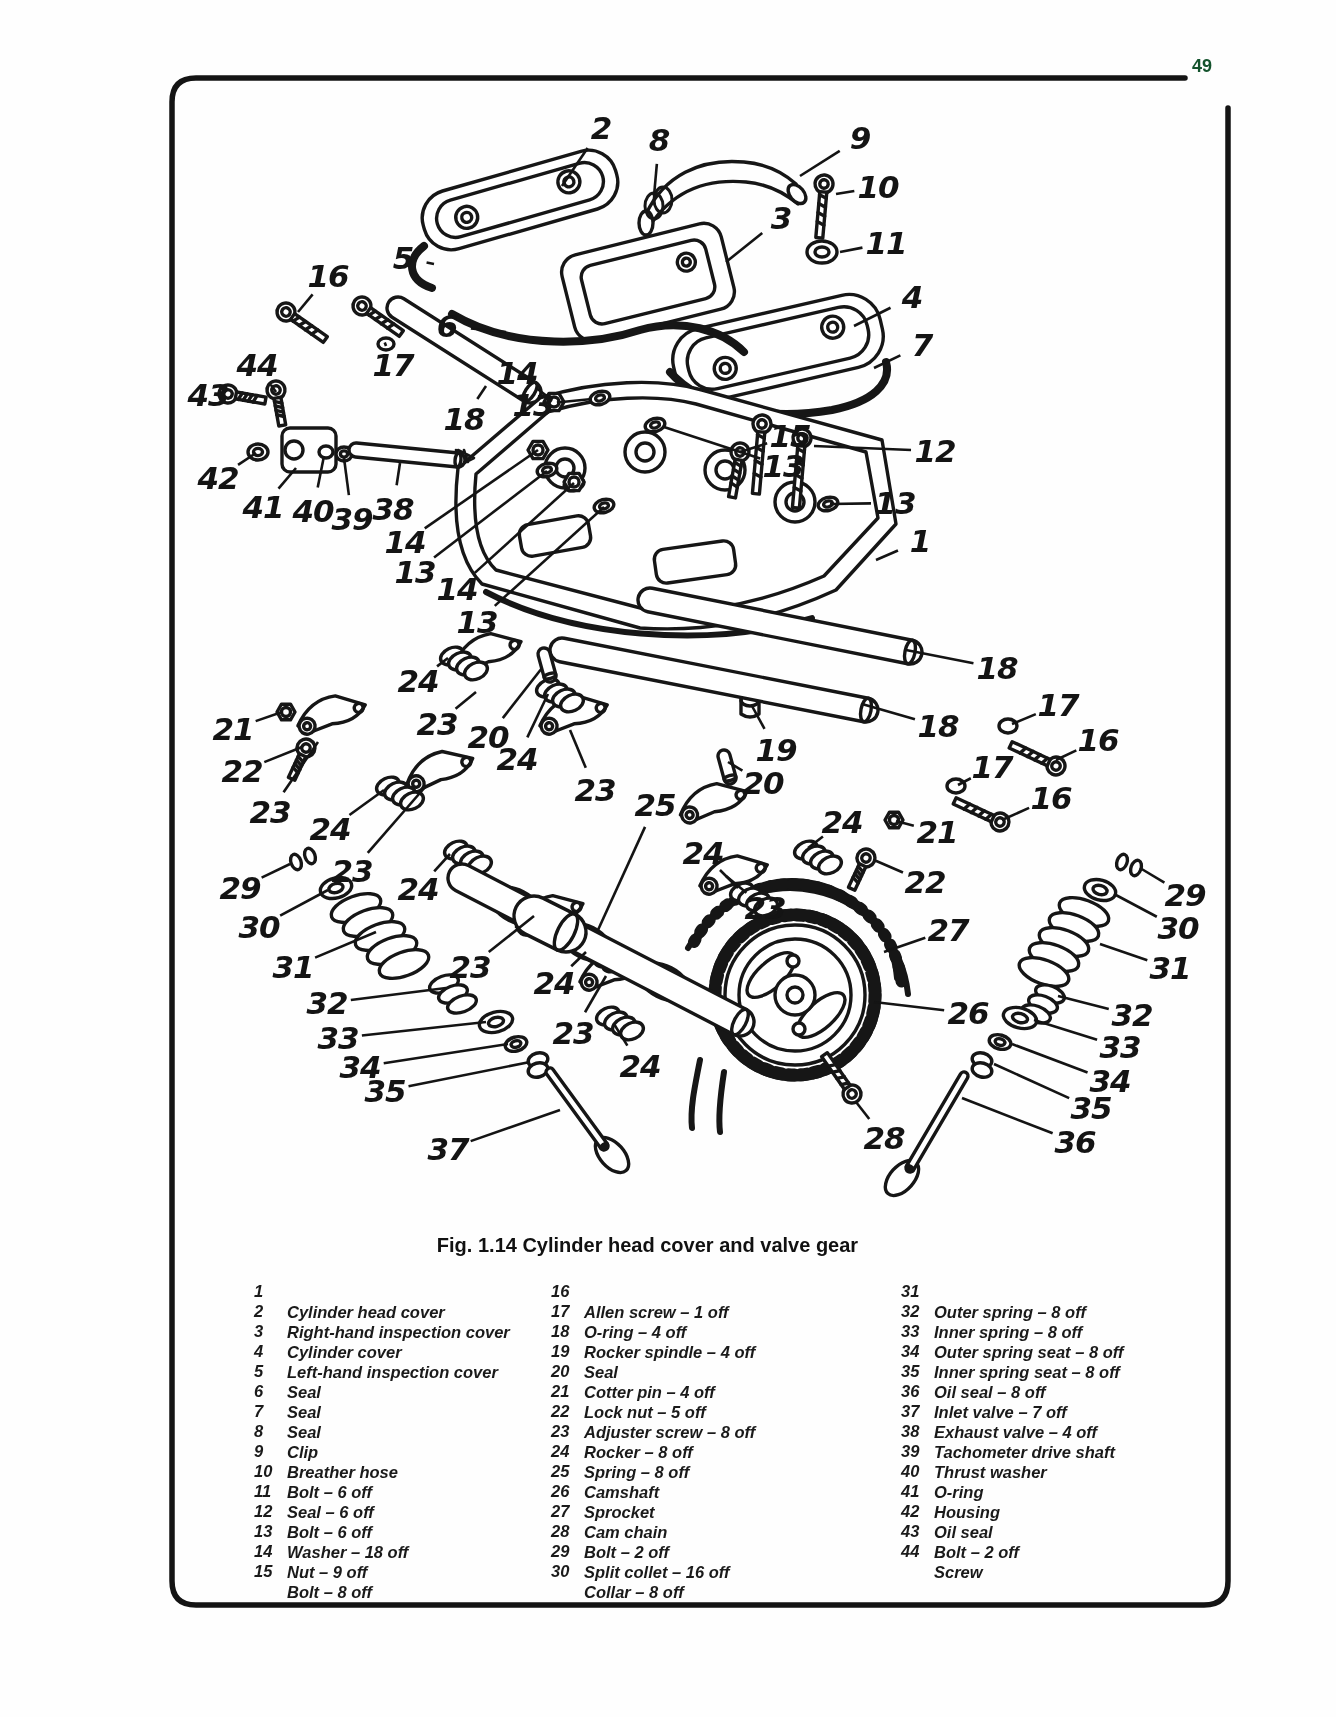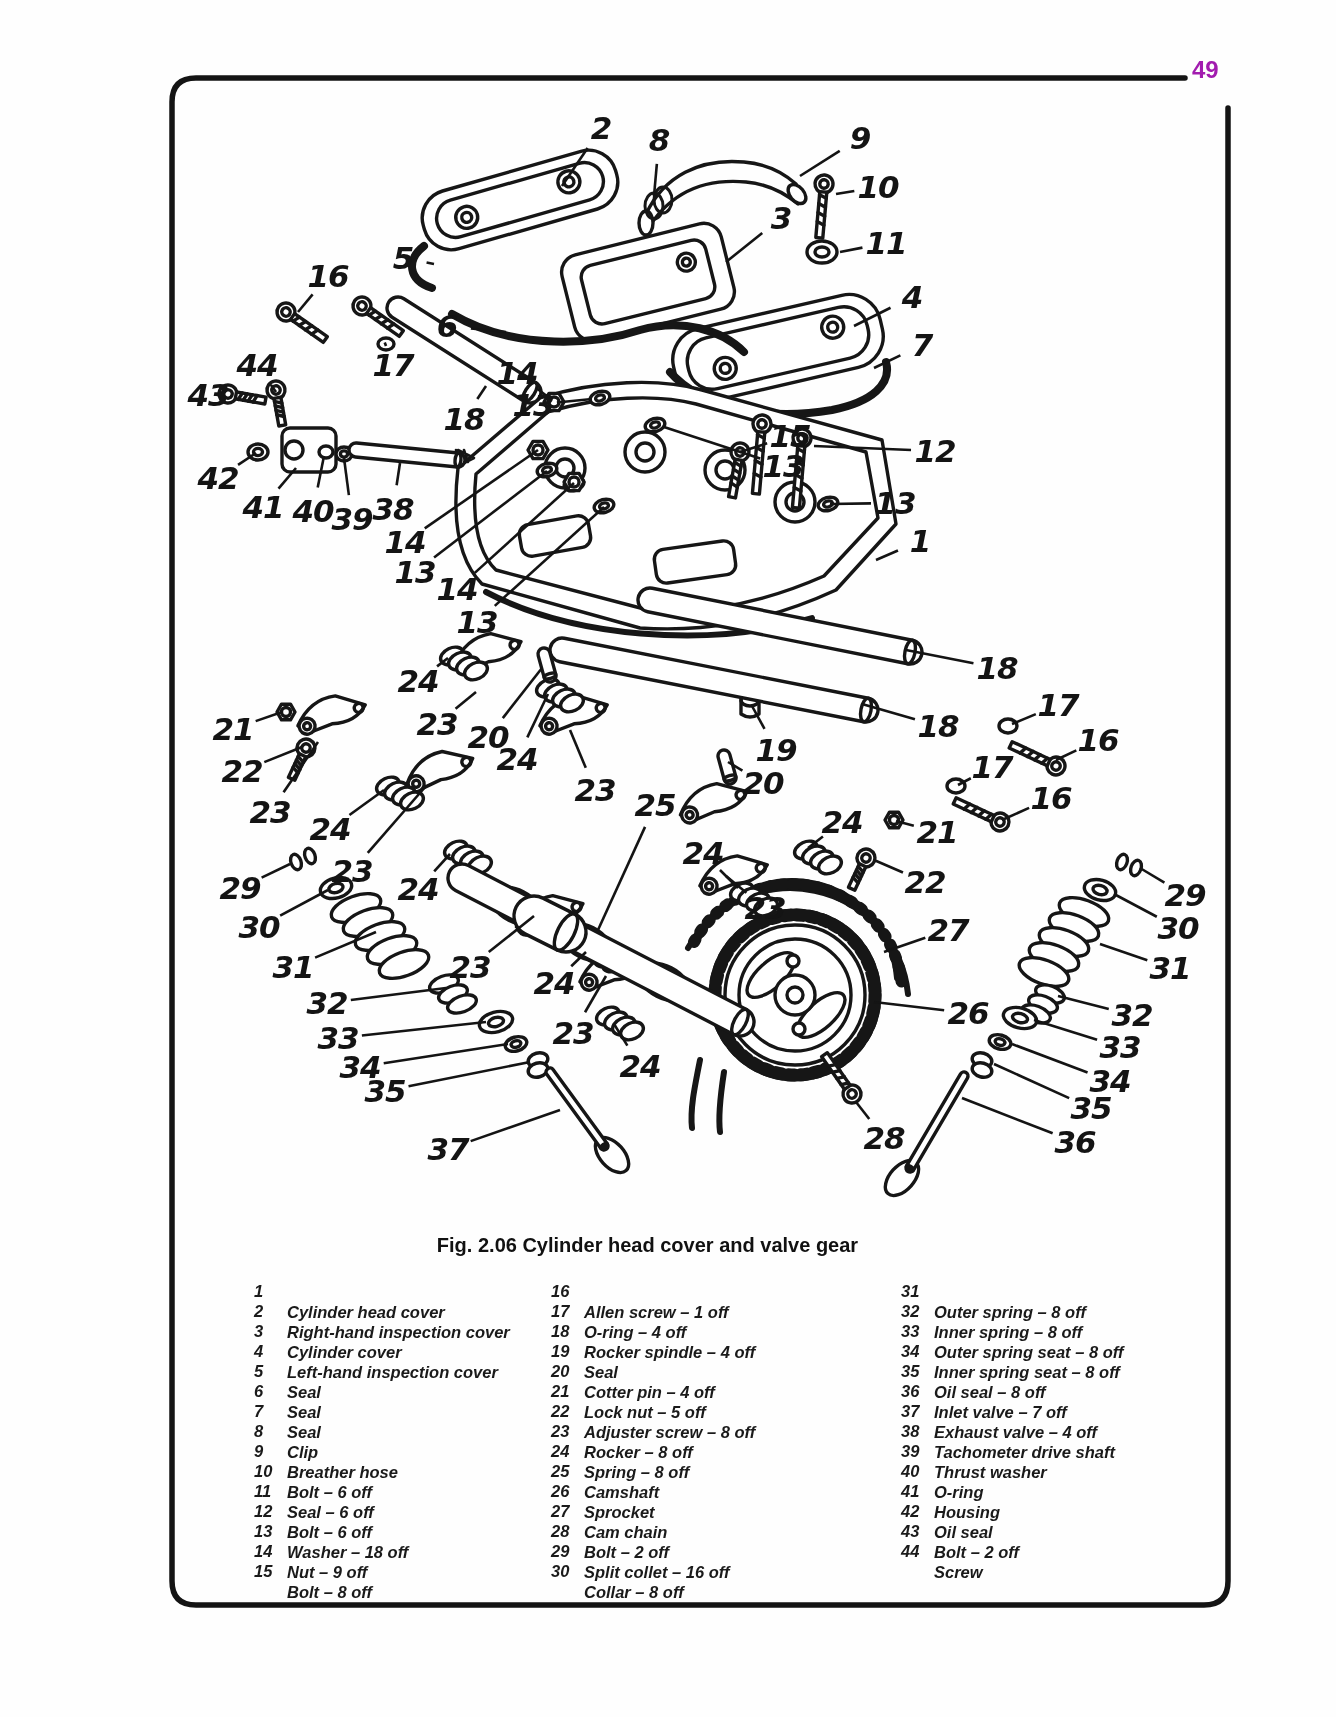--- a/index.html
+++ b/index.html
@@ -4,22 +4,22 @@
 <style>
   html,body{margin:0;padding:0;background:#ffffff;}
   #page{position:relative;width:1336px;height:1717px;background:#fefefe;overflow:hidden;
         font-family:"Liberation Sans",sans-serif;color:#141414;}
   #figure-svg{position:absolute;left:0;top:0;width:1336px;height:1717px;}
   #artwork{stroke:#161616;fill:none;stroke-width:3.4;stroke-linejoin:round;stroke-linecap:round;}
   #artwork .body{fill:#fff;}
   #artwork .gasket{stroke-width:8;}
   #callout-layer text{font-family:"DejaVu Sans",sans-serif;font-style:italic;font-weight:700;
         font-size:31px;fill:#141414;text-anchor:middle;dominant-baseline:central;letter-spacing:-1px;}
-  #page-number{position:absolute;left:1192px;top:56px;width:60px;font-weight:700;font-size:24px;
-        color:#a21caf;}
+  #page-number{position:absolute;left:1192px;top:56px;width:60px;font-weight:700;font-size:18px;
+        color:#14532d;}
   #figure-caption{position:absolute;left:180px;top:1234px;width:935px;text-align:center;
         font-weight:700;font-size:20px;color:#111;}
   #parts-list{position:absolute;left:0;top:0;width:1336px;height:1717px;pointer-events:none;}
   .plcol{position:absolute;top:1281px;}
   #plcol-1{left:254px;width:290px;}
   #plcol-2{left:551px;width:300px;}
   #plcol-3{left:901px;width:320px;}
   .plrow{display:flex;height:20px;line-height:20px;
         font-style:italic;font-weight:700;font-size:16.5px;color:#1a1a1a;}
   .plnum{width:33px;flex:none;}
@@ -588,21 +588,21 @@
         <line x1="869.2654252756419" y1="1119.0555467829681" x2="856" y2="1102" stroke="#141414" stroke-width="2.6"></line>
         <text x="884" y="1138">28</text>
         <line x1="1052.6356041447098" y1="1133.2917396669666" x2="962" y2="1098" stroke="#141414" stroke-width="2.6"></line>
         <text x="1075" y="1142">36</text>
         <line x1="470.6651916739161" y1="1141.10765647069" x2="560" y2="1110" stroke="#141414" stroke-width="2.6"></line>
         <text x="448" y="1149">37</text>
       </g>
   </svg>
 
   <div id="page-number">49</div>
-  <div id="figure-caption">Fig. 2.06 Cylinder head cover and valve gear</div>
+  <div id="figure-caption">Fig. 1.14 Cylinder head cover and valve gear</div>
 
   <div id="parts-list">
     <div class="plcol" id="plcol-1">
         <div class="plrow">
           <span class="plnum">1</span>
           <span class="plname">Cylinder head cover</span>
         </div>
         <div class="plrow">
           <span class="plnum">2</span>
           <span class="plname">Right-hand inspection cover</span>

